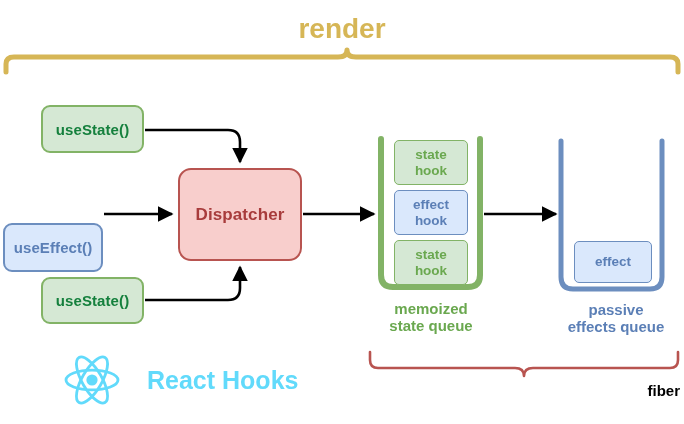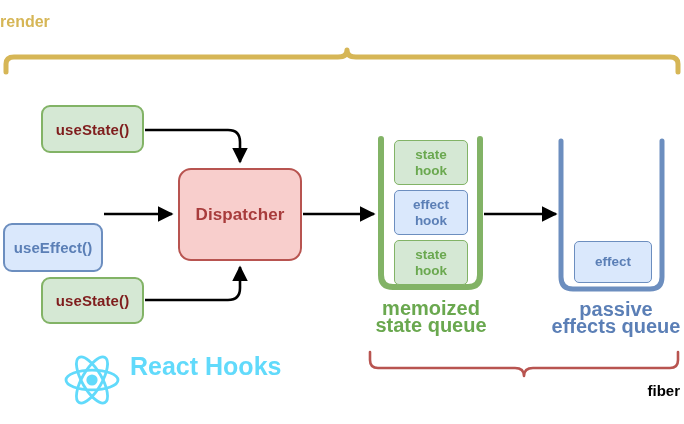--- a/index.html
+++ b/index.html
@@ -30,21 +30,21 @@
     align-items: center;
     justify-content: center;
     font-weight: bold;
     font-size: 15px;
     letter-spacing: 0.1px;
     white-space: nowrap;
   }
   .green-box {
     background: #d5e8d4;
     border-color: #82b366;
-    color: #7f1d1d;
+    color: #15803d;
   }
   .blue-box {
     background: #dae8fc;
     border-color: #6c8ebf;
     color: #5b7fb6;
   }
   .red-box {
     background: #f8cecc;
     border-color: #b85450;
     color: #a83c3c;
@@ -74,64 +74,65 @@
     font-size: 13.5px;
     line-height: 16px;
     border-radius: 5px;
   }
 
   
   .queue-label {
     position: absolute;
     text-align: center;
     font-weight: bold;
-    font-size: 20px;
+    font-size: 15px;
     line-height: 17px;
   }
   .label-green { color: #6aa84f; }
   .label-blue  { color: #5b7fb6; }
 
   
   #vector {
     position: absolute;
     left: 0; top: 0;
     width: 684px;
     height: 424px;
     pointer-events: none;
   }
 
   
   #render-label {
     position: absolute;
     left: 0;
     top: 13px;
     width: 684px;
+    text-align: center;
     color: #d6b656;
-    font-size: 16px;
+    font-size: 28px;
     font-weight: bold;
   }
   #fiber-label {
     position: absolute;
     left: 368px;
     top: 382px;
     width: 312px;
     text-align: right;
     color: #000000;
     font-size: 15px;
     font-weight: bold;
   }
 
   
   #react-logo-wrap {
     position: absolute;
     left: 60px;
     top: 352px;
     display: flex;
-    align-items: flex-start;
-    gap: 6px;
+    align-items: center;
+    gap: 23px;
   }
   #react-hooks-text {
     color: #61dafb;
     font-size: 25px;
     font-weight: bold;
     letter-spacing: 0px;
   }
 </style>
 </head>
 <body>

